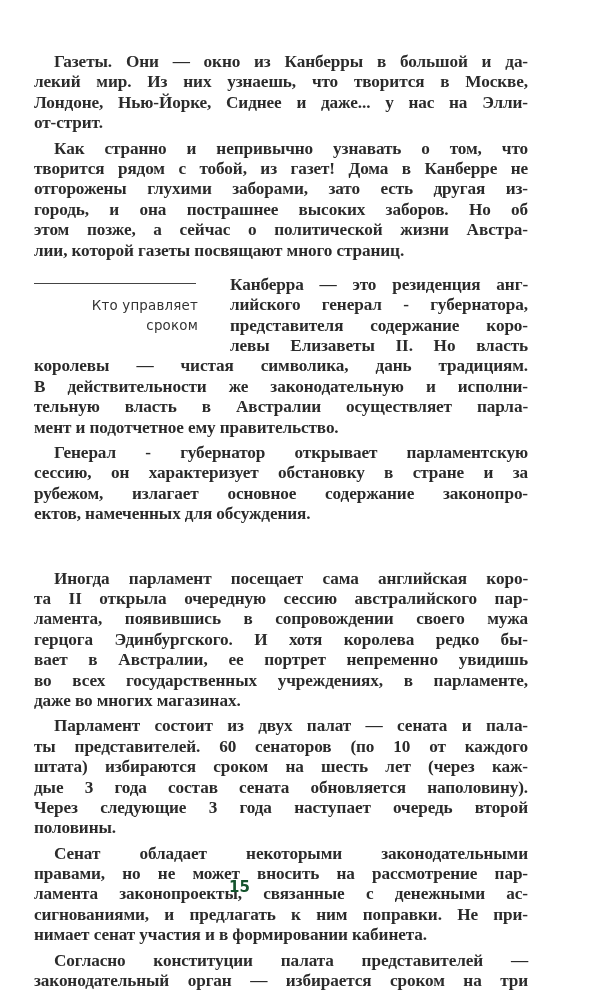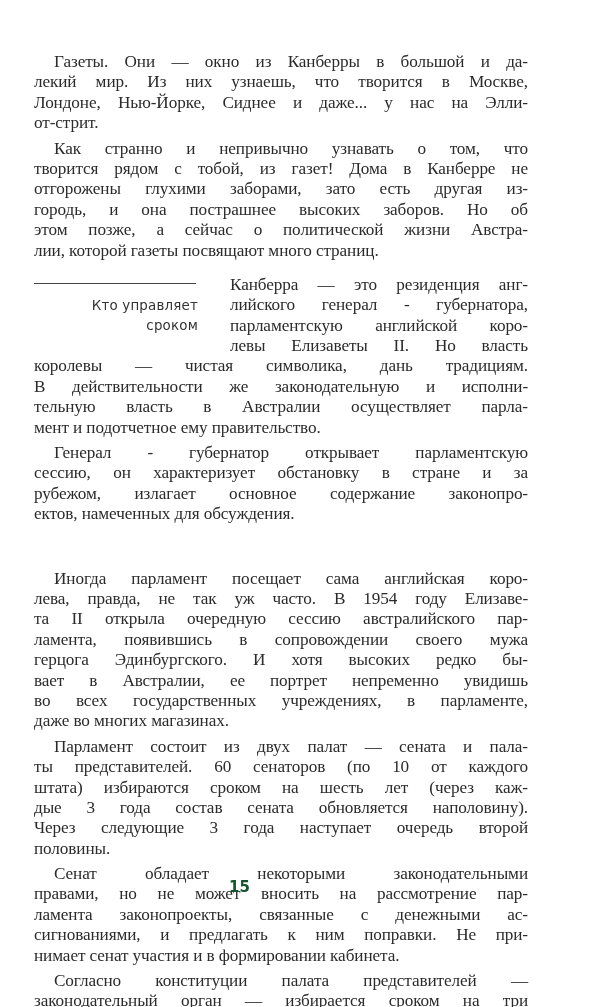--- a/index.html
+++ b/index.html
@@ -20,20 +20,21 @@
       left: 34px;
       top: 52px;
       width: 494px;
     }
     .line {
       display: block;
       text-align: justify;
       text-align-last: justify;
       white-space: nowrap;
       height: 20.4px;
+      font-weight: bold;
     }
     .line.last {
       text-align-last: left;
     }
     .line.indent {
       padding-left: 20px;
     }
     .section {
       position: relative;
       margin-top: 10px;
@@ -100,44 +101,43 @@
       <div class="side-rule"></div>
       <div class="side-heading">
         <div>Кто управляет</div>
         <div>сроком</div>
       </div>
     </div>
 
     <div class="wrap-lines">
       <span class="line">Канберра — это резиденция анг-</span>
       <span class="line">лийского генерал - губернатора,</span>
-      <span class="line">парламентскую английской коро-</span>
+      <span class="line">представителя содержание коро-</span>
       <span class="line">левы Елизаветы II. Но власть</span>
     </div>
 
     <div class="para-block" style="margin-bottom:5px;">
       <span class="line">королевы — чистая символика, дань традициям.</span>
       <span class="line">В действительности же законодательную и исполни-</span>
       <span class="line">тельную власть в Австралии осуществляет парла-</span>
       <span class="line last">мент и подотчетное ему правительство.</span>
     </div>
 
     <div class="para-block" style="margin-bottom:2px;">
       <span class="line indent">Генерал - губернатор открывает парламентскую</span>
       <span class="line">сессию, он характеризует обстановку в стране и за</span>
       <span class="line">рубежом, излагает основное содержание законопро-</span>
       <span class="line last">ектов, намеченных для обсуждения.</span>
     </div>
 
     <div class="para-block" style="margin-bottom:5px;margin-top:44px;">
       <span class="line indent">Иногда парламент посещает сама английская коро-</span>
-      <span class="line">лева, правда, не так уж часто. В 1954 году Елизаве-</span>
       <span class="line">та II открыла очередную сессию австралийского пар-</span>
       <span class="line">ламента, появившись в сопровождении своего мужа</span>
-      <span class="line">герцога Эдинбургского. И хотя высоких редко бы-</span>
+      <span class="line">герцога Эдинбургского. И хотя королева редко бы-</span>
       <span class="line">вает в Австралии, ее портрет непременно увидишь</span>
       <span class="line">во всех государственных учреждениях, в парламенте,</span>
       <span class="line last">даже во многих магазинах.</span>
     </div>
 
     <div class="para-block" style="margin-bottom:5px;">
       <span class="line indent">Парламент состоит из двух палат — сената и пала-</span>
       <span class="line">ты представителей. 60 сенаторов (по 10 от каждого</span>
       <span class="line">штата) избираются сроком на шесть лет (через каж-</span>
       <span class="line">дые 3 года состав сената обновляется наполовину).</span>

